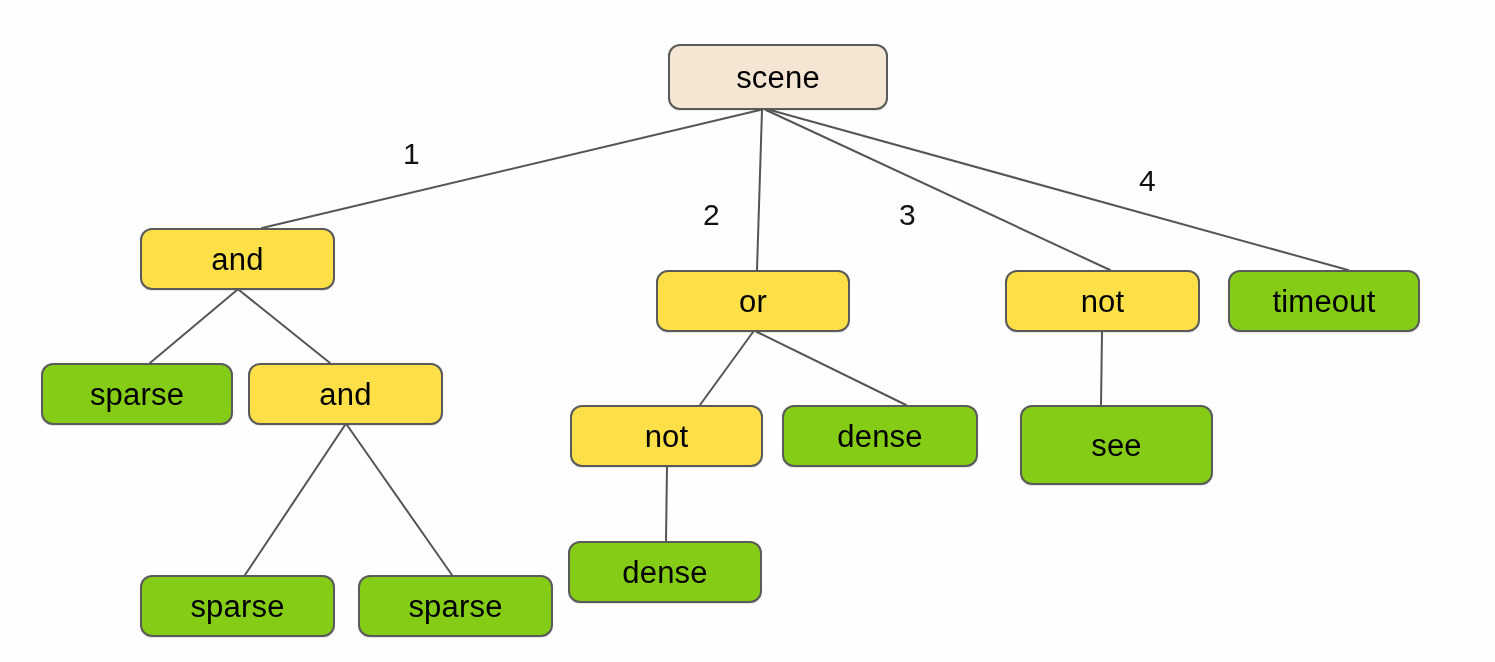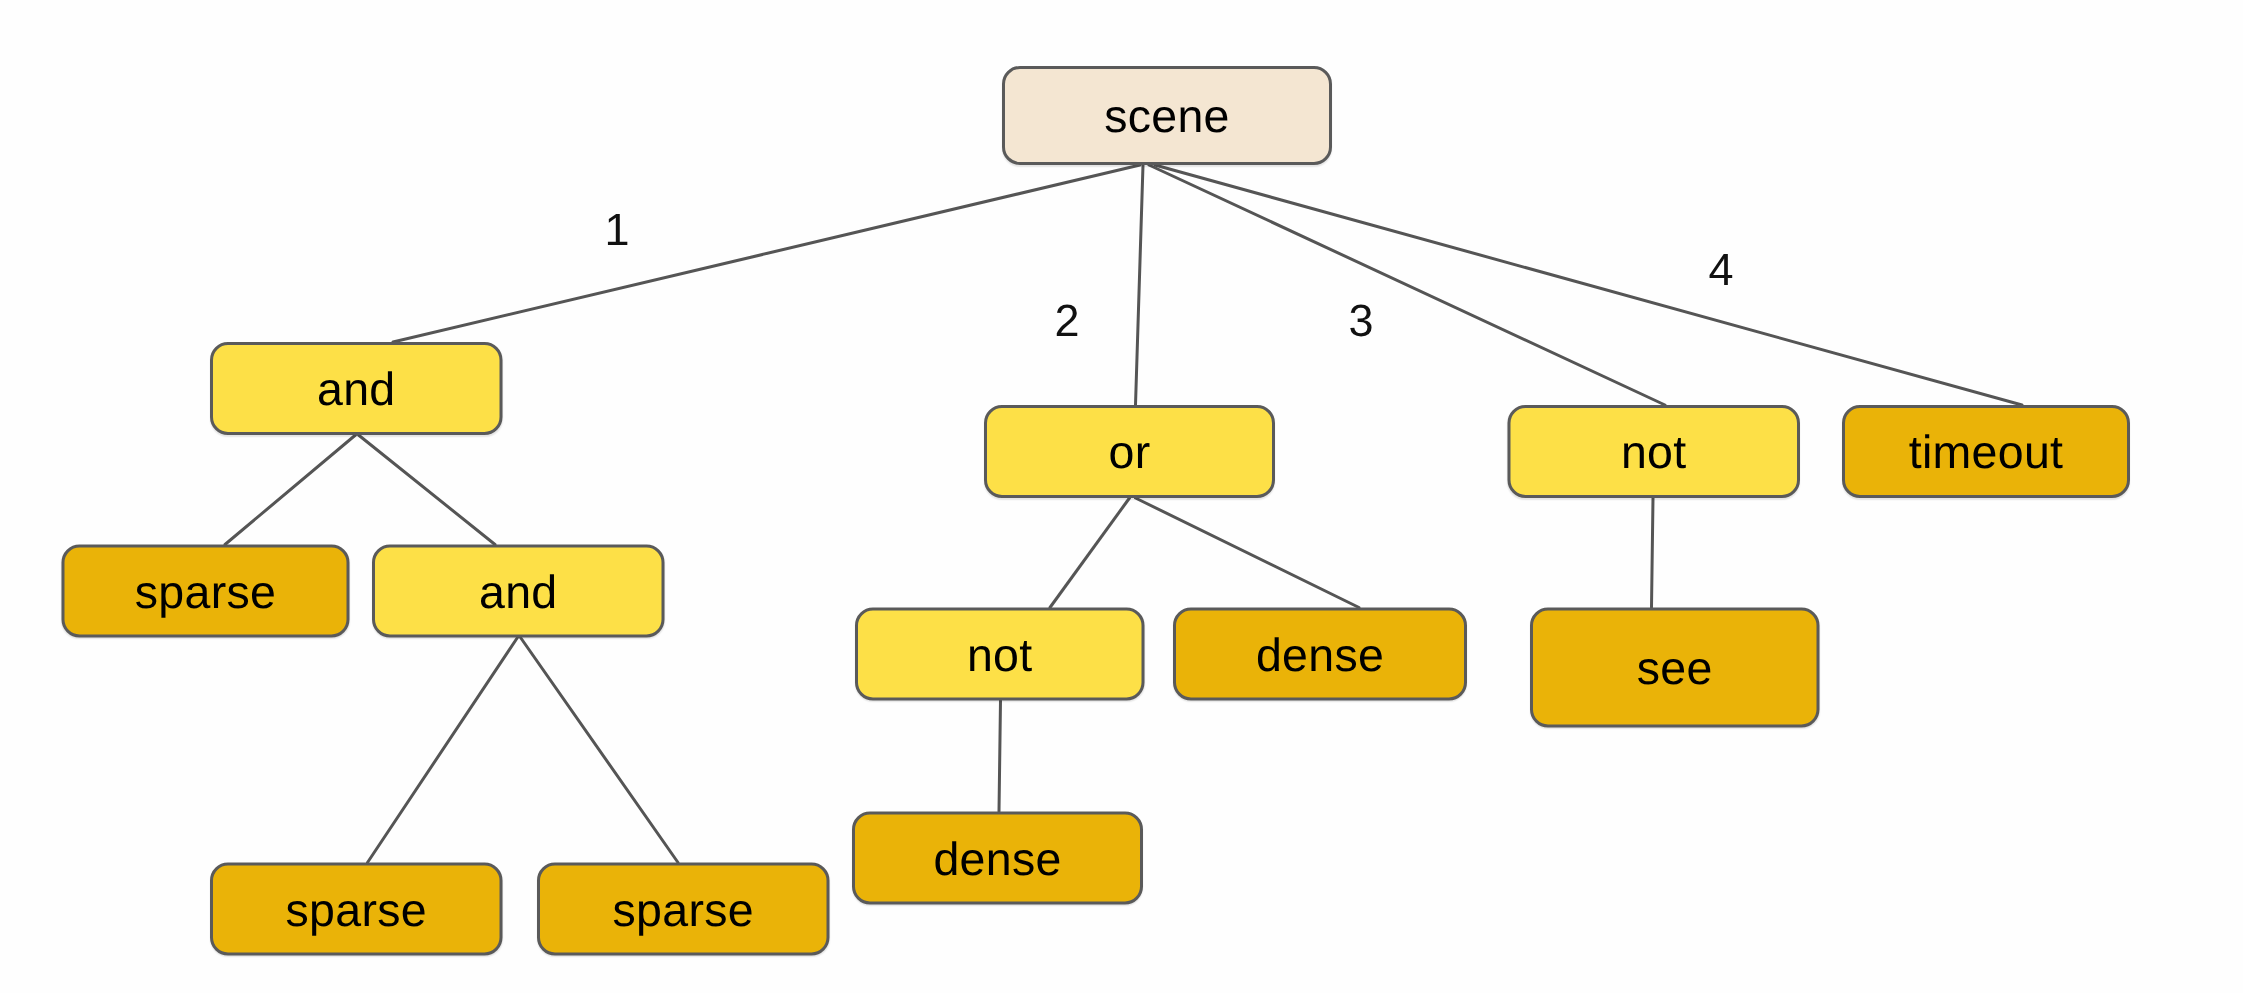--- a/index.html
+++ b/index.html
@@ -33,21 +33,21 @@
     border-radius: 12px;
     color: #000000;
     font-size: 31px;
     line-height: 1;
     letter-spacing: 0.2px;
     white-space: nowrap;
     box-shadow: 0 1px 1px rgba(0,0,0,0.10);
   }
   .node.root    { background: #f4e6d2; }
   .node.op      { background: #fde047; }
-  .node.leaf    { background: #eab308; }
+  .node.leaf    { background: #84cc16; }
   .edge-label {
     position: absolute;
     color: #111111;
     font-size: 30px;
     line-height: 1;
     white-space: nowrap;
     user-select: none;
   }
 </style>
 </head>

